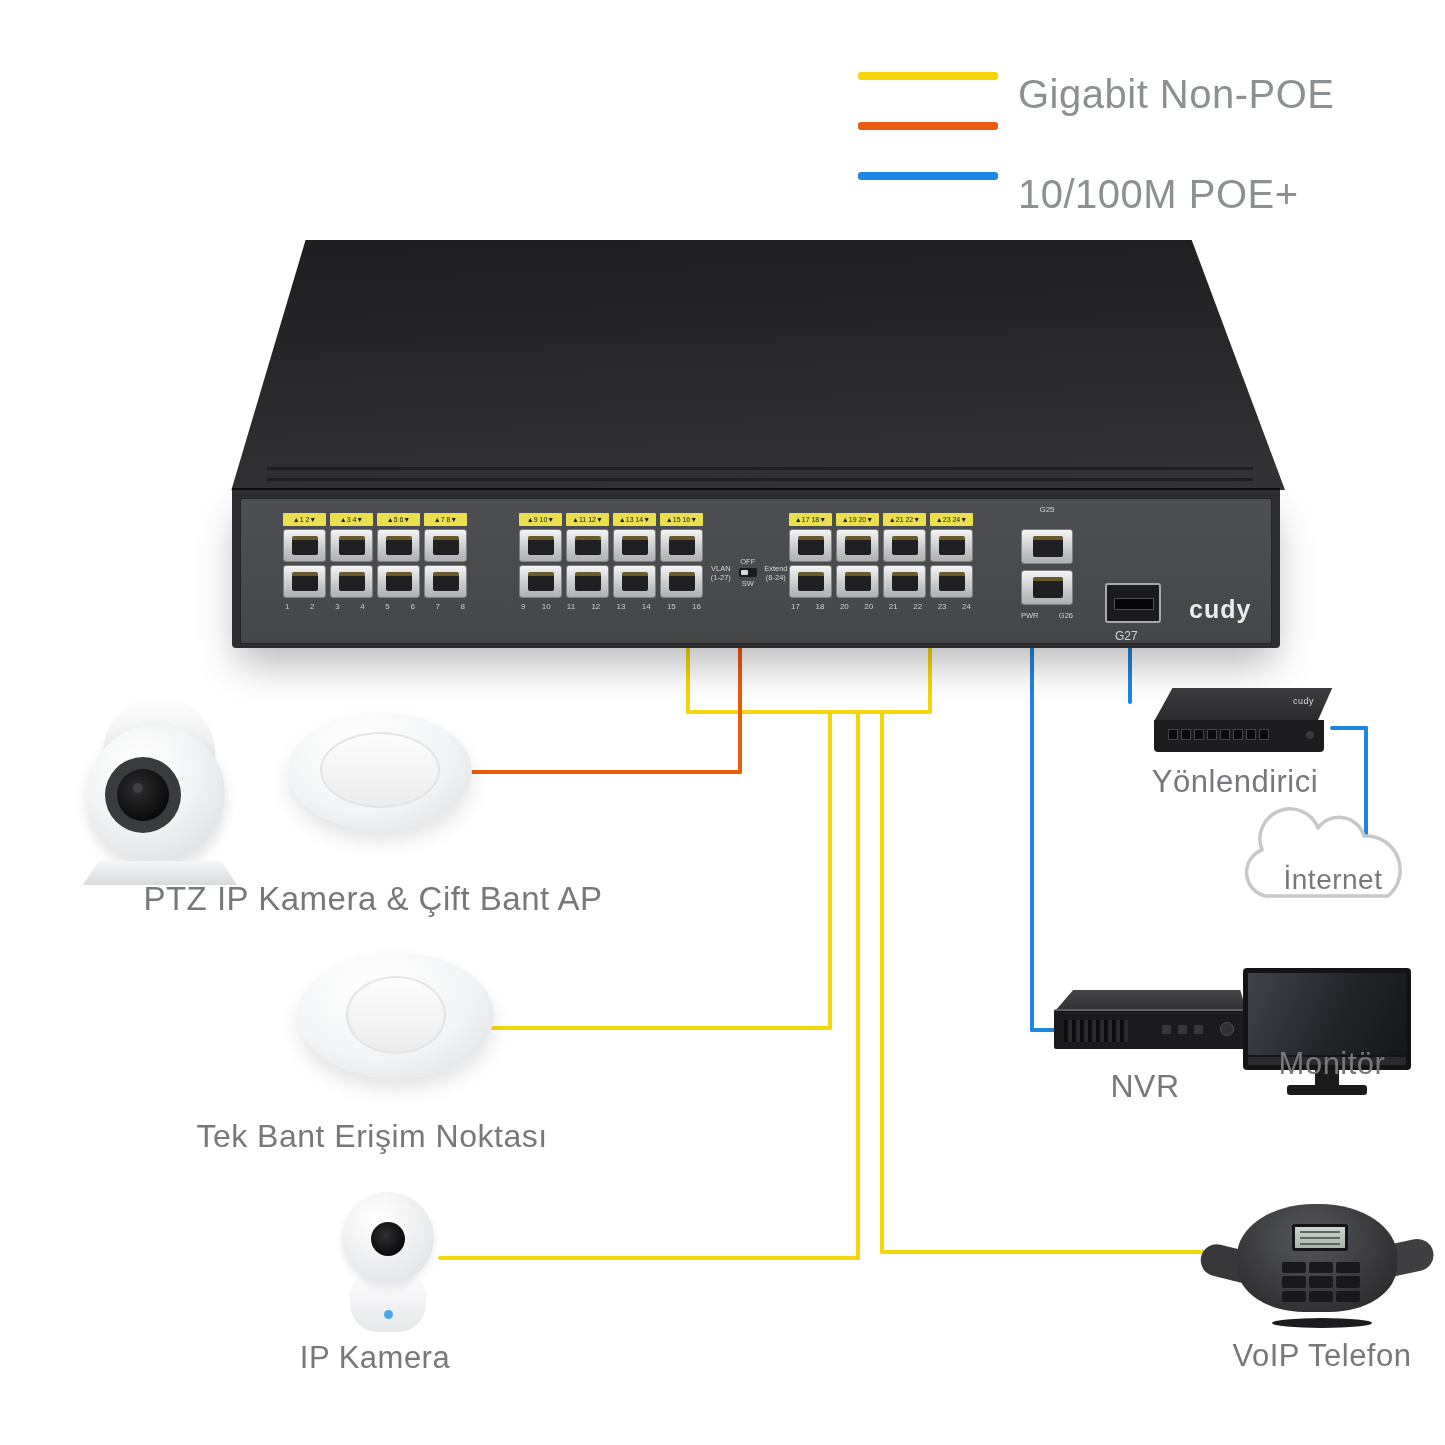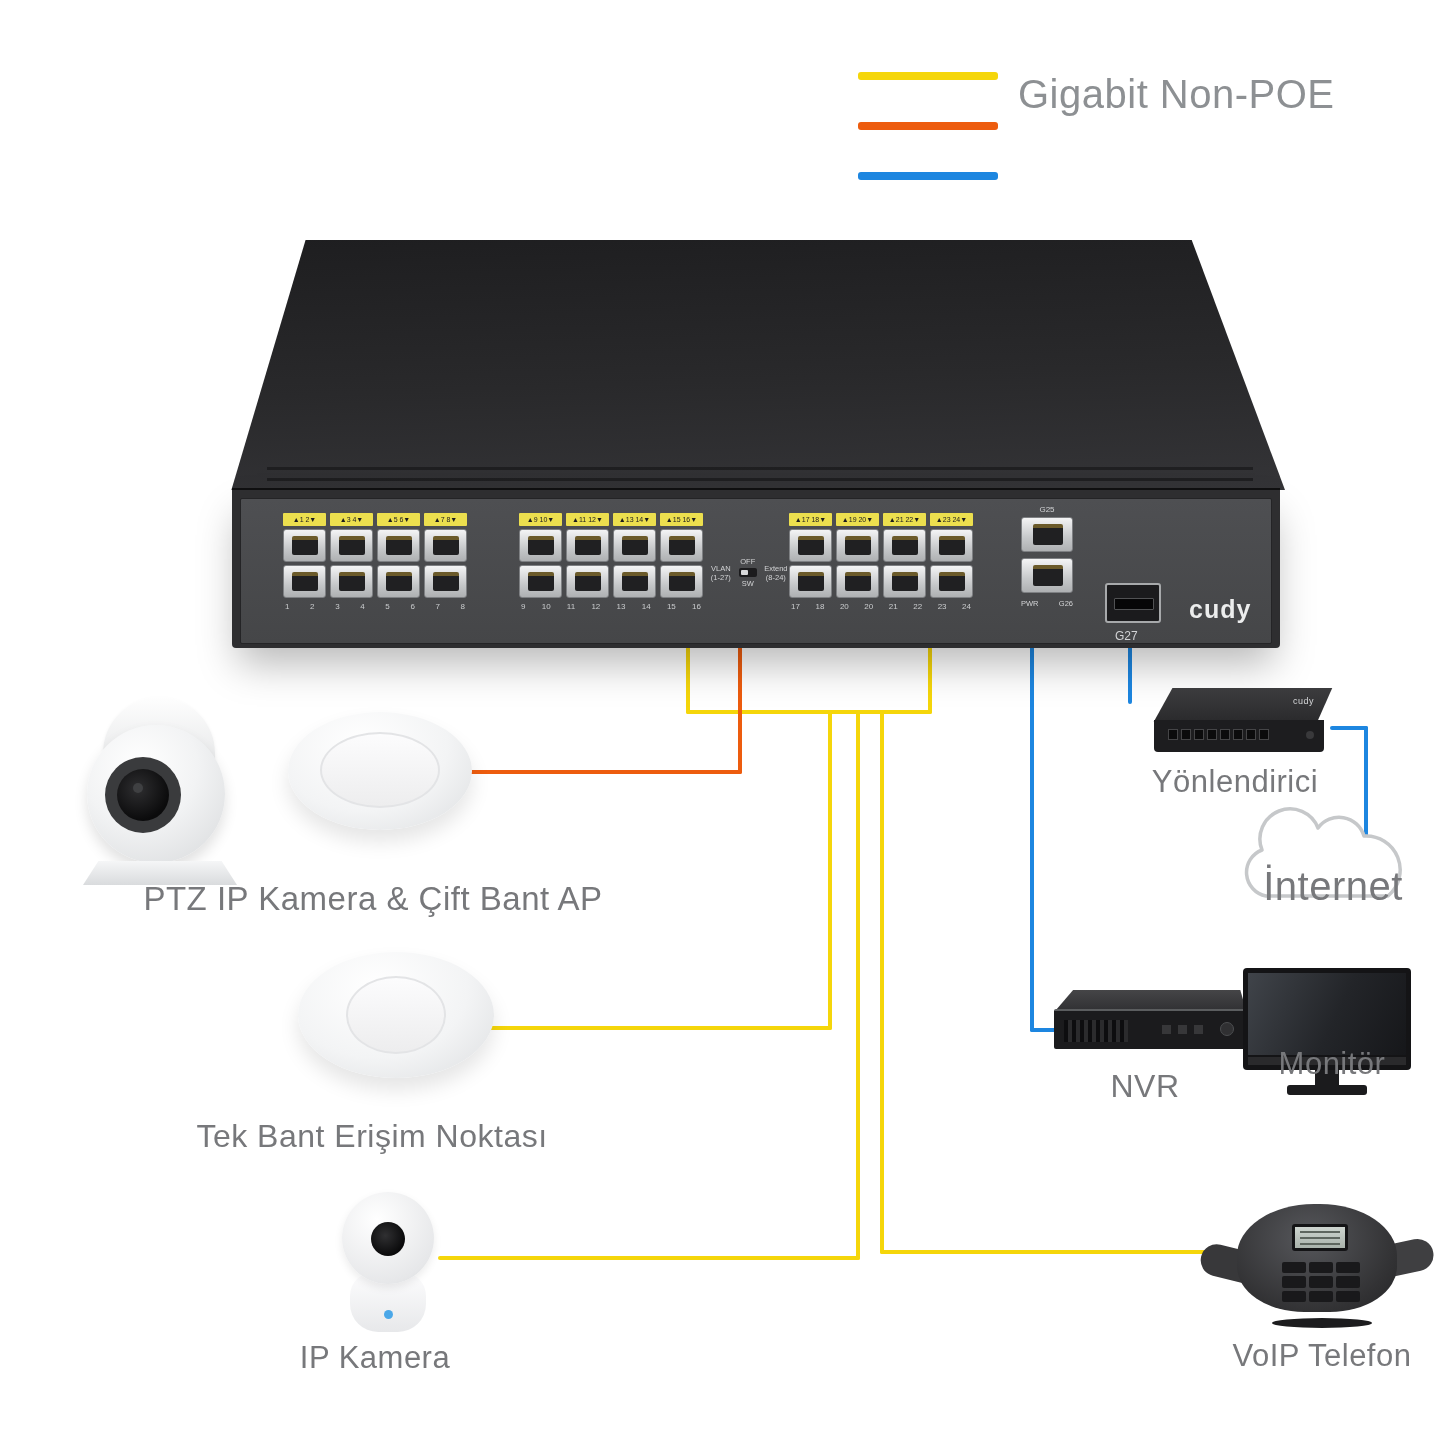--- a/index.html
+++ b/index.html
@@ -42,21 +42,21 @@
   .num-strip{display:flex;justify-content:space-between;padding:0 2px;margin-top:4px;
     font-size:8px;color:#caccce}
 
   .ctrl{position:absolute;left:466px;top:58px;width:84px;display:flex;align-items:center;
     justify-content:center;gap:4px;font-size:7.5px;color:#d2d3d5;text-align:center;line-height:1.2}
   .ctrl-mid{display:flex;flex-direction:column;align-items:center;gap:2px}
   .toggle{width:18px;height:9px;background:#1b1b1d;border-radius:2px;position:relative}
   .toggle .knob{position:absolute;left:2px;top:2px;width:7px;height:5px;background:#d8d9db;border-radius:1px}
 
   .uplink{position:absolute;left:778px;top:6px;width:56px;text-align:center}
-  .u-label{font-size:8px;color:#d2d3d5;margin-bottom:3px}
+  .u-label{font-size:8px;color:#d2d3d5;margin-bottom:15px}
   .rj45.big{width:52px;height:35px;margin:0 auto 6px}
   .rj45.big .rj45-inner{left:11px;top:6px;width:30px;height:21px}
   .u-bottom{display:flex;justify-content:space-between;font-size:7.5px;color:#d2d3d5;padding:0 2px}
 
   .sfp{position:absolute;left:864px;top:84px;width:56px;height:40px;background:#1b1b1d;
     border:2px solid #a7a9ab;border-radius:3px}
   .sfp-slot{position:absolute;left:7px;top:13px;width:40px;height:12px;background:#060607;border:1px solid #515употре;border:1px solid #515254;border-radius:1px}
   .sfp-label{position:absolute;left:874px;top:130px;font-size:12px;color:#d2d3d5}
 
   .desc{position:absolute;left:845px;top:16px;width:182px;font-size:9.5px;line-height:1.35;color:#e4e5e7}
@@ -148,20 +148,21 @@
 <div class="legend">
   <div class="legend-row">
     <span class="legend-swatch c-yellow"></span>
     <span class="legend-label">Gigabit Non-POE</span>
   </div>
   <div class="legend-row">
     <span class="legend-swatch c-orange"></span>
   </div>
   <div class="legend-row">
     <span class="legend-swatch c-blue"></span>
+    <span class="legend-label">10/100M POE+</span>
   </div>
 </div>
 
 <div class="v-line c-yellow" style="left:686px;top:646px;height:68px"></div>
 <div class="v-line c-yellow" style="left:928px;top:646px;height:68px"></div>
 <div class="h-line c-yellow" style="left:686px;top:710px;width:246px"></div>
 <div class="v-line c-yellow" style="left:828px;top:710px;height:320px"></div>
 <div class="h-line c-yellow" style="left:486px;top:1026px;width:346px"></div>
 <div class="v-line c-yellow" style="left:856px;top:710px;height:550px"></div>
 <div class="h-line c-yellow" style="left:438px;top:1256px;width:422px"></div>
@@ -410,21 +411,21 @@
     <div class="router-led"></div>
   </div>
 </div>
 <div class="device-label" style="left:1135px;top:764px;width:200px">Yönlendirici</div>
 
 <div class="cloud">
   <svg width="202" height="120" viewBox="0 0 202 120">
     <path d="M 40 98 A 24 24 0 0 1 36 52 A 30 30 0 0 1 92 30 A 26 26 0 0 1 138 38 A 34 34 0 0 1 162 98 Z" fill="#ffffff" stroke="#c6c8ca" stroke-width="3.5" stroke-linejoin="round"></path>
   </svg>
 </div>
-<div class="device-label" style="left:1258px;top:864px;width:150px;font-size:40px">İnternet</div>
+<div class="device-label" style="left:1258px;top:864px;width:150px;font-size:28px">İnternet</div>
 
 <div class="nvr">
   <div class="nvr-top"></div>
   <div class="nvr-front">
     <div class="nvr-vents"></div>
     <i class="nvr-btn" style="left:108px"></i>
     <i class="nvr-btn" style="left:124px"></i>
     <i class="nvr-btn" style="left:140px"></i>
     <div class="nvr-knob"></div>
   </div>

